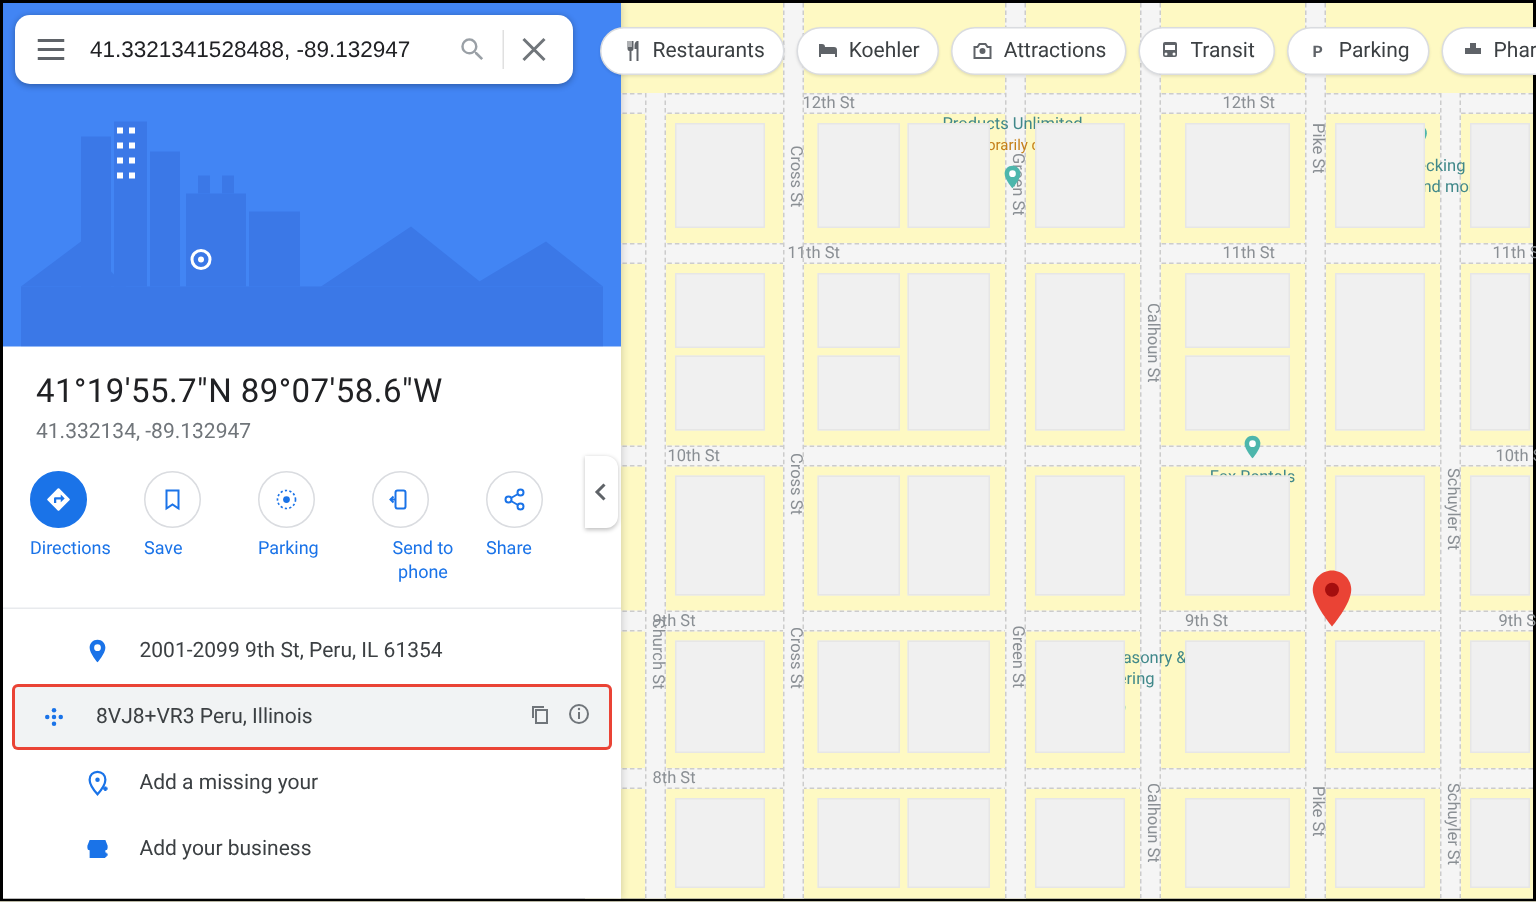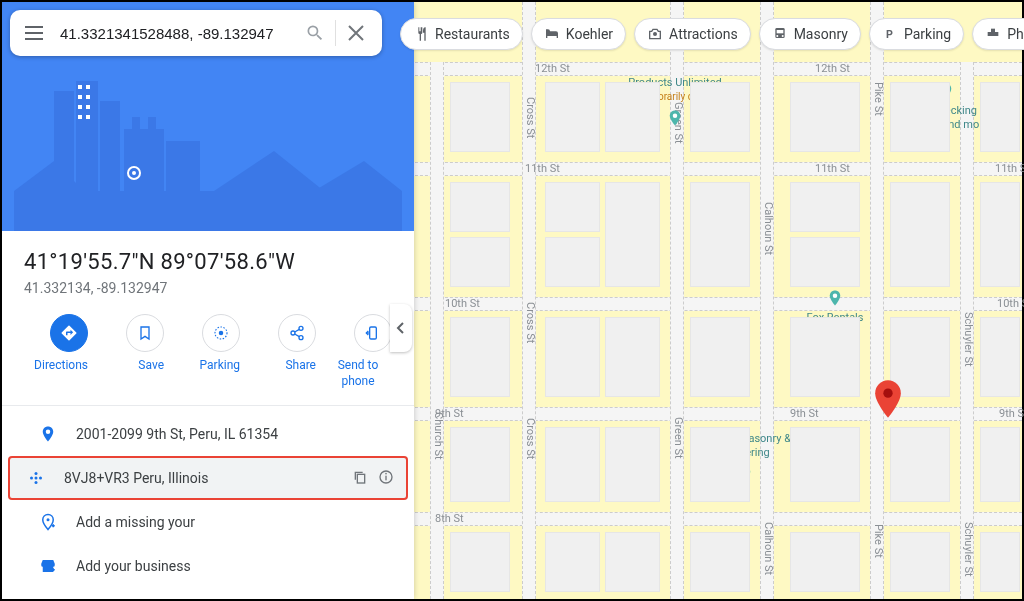--- a/index.html
+++ b/index.html
@@ -10,26 +10,26 @@
 .menu-icon { width: 36px; height: 36px; display: flex; align-items: center; justify-content: center; cursor: pointer; color: #5f6368; }
 .search-input { flex: 1; border: none; outline: none; font-size: 15px; padding: 0 8px; color: #202124; }
 .search-icon, .close-icon { width: 40px; height: 40px; display: flex; align-items: center; justify-content: center; color: #9aa0a6; cursor: pointer; }
 .vdiv { width: 1px; height: 26px; background: #e0e0e0; }
 .hero { height: 229px; background: #4285f4; position: relative; overflow: hidden; }
 .skyline { position: absolute; bottom: 0; left: 0; width: 100%; height: 170px; }
 .info-block { padding: 18px 22px 14px; }
 .coord-title { font-size: 22px; font-weight: 400; letter-spacing: 0.3px; }
 .coord-sub { font-size: 14px; color: #70757a; margin-top: 6px; }
 .actions-row { display: flex; justify-content: flex-start; gap: 8px; padding: 4px 10px 16px 18px; border-bottom: 1px solid #e8eaed; }
-.action { width: 68px; display: flex; flex-direction: column; align-items: flex-end; gap: 6px; cursor: pointer; }
+.action { width: 68px; display: flex; flex-direction: column; align-items: flex-start; gap: 6px; cursor: pointer; }
 .action-ico { width: 38px; height: 38px; border-radius: 50%; border: 1px solid #dadce0; display: flex; align-items: center; justify-content: center; color: #1a73e8; }
 .action.primary .action-ico { background: #1a73e8; color: #fff; border-color: #1a73e8; }
 .action-lbl { font-size: 12px; color: #1a73e8; text-align: center; line-height: 1.3; }
 .list { padding: 6px 0; }
-.row { display: flex; align-items: center; height: 44px; padding: 0 32px; cursor: pointer; position: relative; }
+.row { display: flex; align-items: center; height: 44px; padding: 0 32px; cursor: pointer; position: relative; margin-left: 17px; }
 .row .ico { width: 28px; display: flex; justify-content: center; color: #1a73e8; }
 .row .txt { flex: 1; font-size: 14px; color: #3c4043; padding-left: 14px; }
 .row .tail { display: flex; gap: 10px; color: #70757a; }
 .row.highlighted { background: #f1f3f4; box-shadow: 0 0 0 2px #ea4335 inset; border-radius: 4px; margin: 0 6px; padding: 0 14px; }
 .map { position: absolute; left: 388px; top: 0; right: 0; bottom: 0; background: #fef9c3; padding-left: 48px; }
 .filter-pills { position: absolute; left: 398px; top: 16px; display: flex; gap: 8px; z-index: 15; }
 .pill { background: #fff; border: 1px solid #dadce0; border-radius: 18px; height: 32px; padding: 0 12px; display: flex; align-items: center; gap: 6px; font-size: 14px; color: #3c4043; cursor: pointer; box-shadow: 0 1px 2px rgba(0,0,0,0.1); }
 .pill svg { width: 16px; height: 16px; fill: #5f6368; }
 .collapse-tab { position: absolute; left: 388px; top: 302px; width: 22px; height: 48px; background: #fff; border-radius: 0 8px 8px 0; box-shadow: 0 1px 3px rgba(0,0,0,0.25); display: flex; align-items: center; justify-content: center; z-index: 12; cursor: pointer; color: #5f6368; }
 .hstreet { position: absolute; border-top: 1px dashed #ccc; border-bottom: 1px dashed #ccc; height: 14px; background: #f5f5f5; left: 0; right: 0; }
@@ -119,37 +119,37 @@
             <svg width="18" height="18" viewBox="0 0 24 24">
               <circle cx="12" cy="12" r="3" fill="currentColor"></circle>
               <circle cx="12" cy="12" r="8" fill="none" stroke="currentColor" stroke-width="1.5" stroke-dasharray="2 2"></circle>
             </svg>
           </div>
         <span class="action-lbl">Parking</span>
       </div>
       <div class="action">
         <div class="action-ico">
             <svg width="16" height="16" viewBox="0 0 24 24">
+              <rect x="7" y="3" width="10" height="18" rx="2" fill="none" stroke="currentColor" stroke-width="2"></rect>
+              <path d="M2 12h5" stroke="currentColor" stroke-width="2"></path>
+              <path d="M5 9l-3 3 3 3" fill="none" stroke="currentColor" stroke-width="2"></path>
+            </svg>
+          </div>
+        <span class="action-lbl">Send to phone</span>
+      </div>
+      <div class="action">
+        <div class="action-ico">
+            <svg width="16" height="16" viewBox="0 0 24 24">
               <circle cx="18" cy="5" r="3" fill="none" stroke="currentColor" stroke-width="2"></circle>
               <circle cx="6" cy="12" r="3" fill="none" stroke="currentColor" stroke-width="2"></circle>
               <circle cx="18" cy="19" r="3" fill="none" stroke="currentColor" stroke-width="2"></circle>
               <path d="M8.5 10.5l7-4M8.5 13.5l7 4" stroke="currentColor" stroke-width="2"></path>
             </svg>
           </div>
         <span class="action-lbl">Share</span>
-      </div>
-      <div class="action">
-        <div class="action-ico">
-            <svg width="16" height="16" viewBox="0 0 24 24">
-              <rect x="7" y="3" width="10" height="18" rx="2" fill="none" stroke="currentColor" stroke-width="2"></rect>
-              <path d="M2 12h5" stroke="currentColor" stroke-width="2"></path>
-              <path d="M5 9l-3 3 3 3" fill="none" stroke="currentColor" stroke-width="2"></path>
-            </svg>
-          </div>
-        <span class="action-lbl">Send to phone</span>
       </div>
     </div>
 
     <div class="list">
       <div class="row">
         <div class="ico">
             <svg width="18" height="22" viewBox="0 0 24 24">
               <path fill="#1a73e8" d="M12 2C8 2 5 5 5 9c0 5 7 13 7 13s7-8 7-13c0-4-3-7-7-7zm0 10a3 3 0 110-6 3 3 0 010 6z"></path>
             </svg>
           </div>
@@ -230,21 +230,21 @@
         </svg>
         <span>Attractions</span>
       </div>
     <div class="pill">
         <svg viewBox="0 0 24 24">
           <rect x="5" y="3" width="14" height="15" rx="2"></rect>
           <circle cx="8" cy="15" r="1.5" fill="#fff"></circle>
           <circle cx="16" cy="15" r="1.5" fill="#fff"></circle>
           <rect x="7" y="6" width="10" height="5" fill="#fff"></rect>
         </svg>
-        <span>Masonry</span>
+        <span>Transit</span>
       </div>
     <div class="pill">
         <svg viewBox="0 0 24 24">
           <text x="6" y="18" font-size="16" font-weight="bold" fill="#5f6368">P</text>
         </svg>
         <span>Parking</span>
       </div>
     <div class="pill">
         <svg viewBox="0 0 24 24">
           <rect x="9" y="4" width="6" height="6"></rect>

